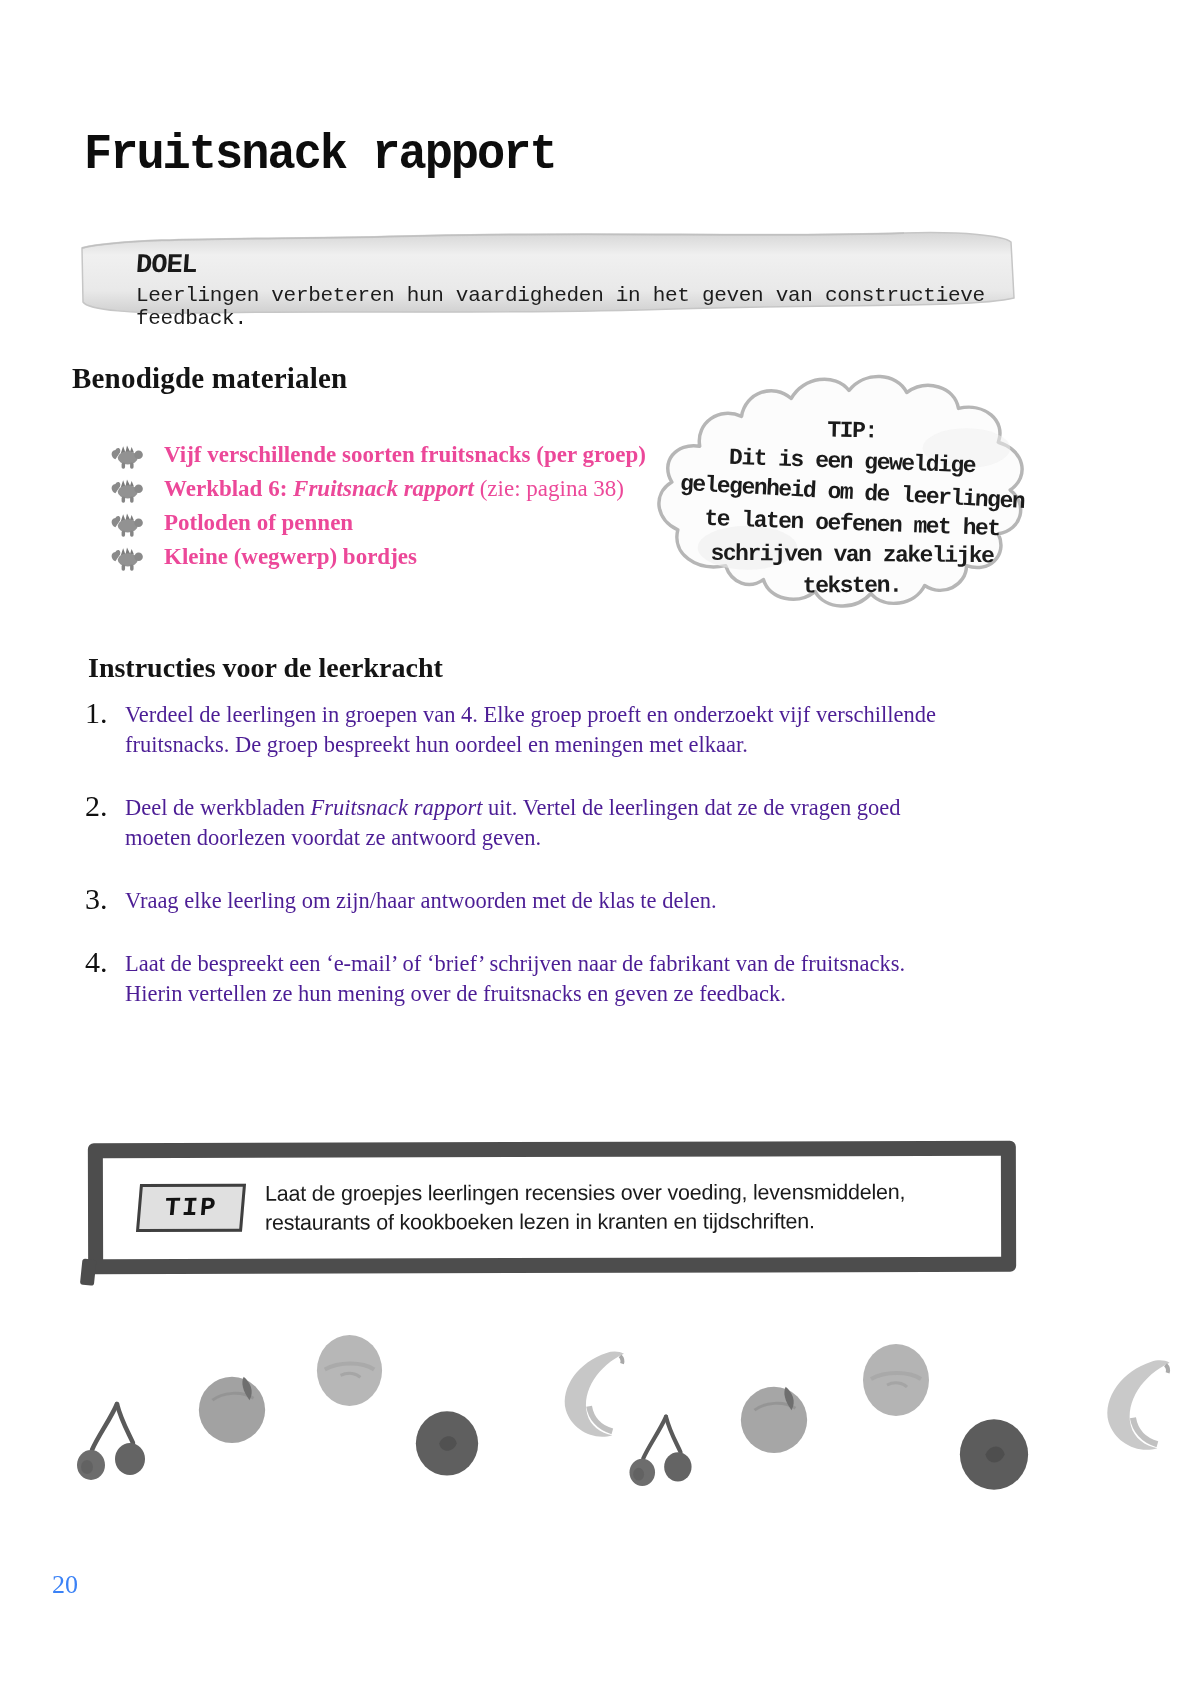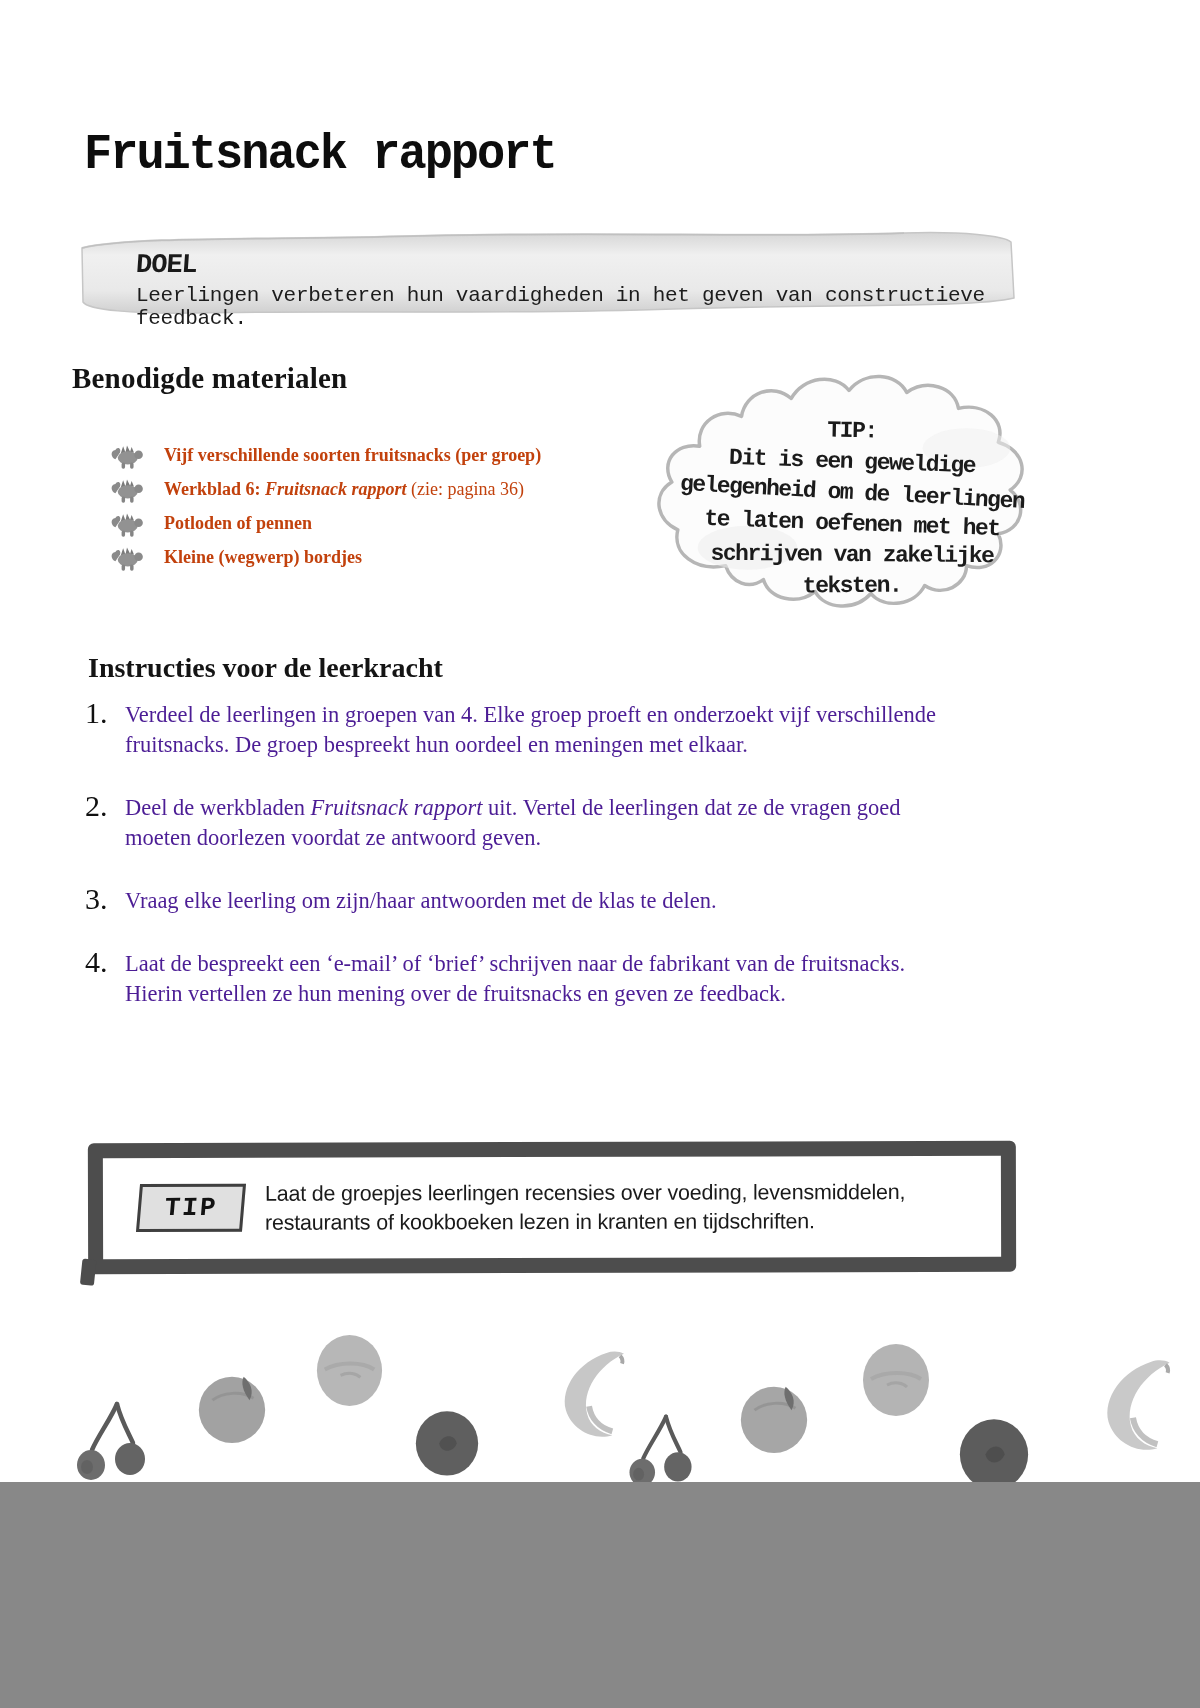--- a/index.html
+++ b/index.html
@@ -1,17 +1,17 @@
 <!DOCTYPE html>
 <html><head>
 <meta charset="utf-8">
 <style>
   html,body{margin:0;padding:0;background:#888;}
   .page{
-    position:relative; width:1200px; height:1482px; background:#ffffff;
+    position:relative; width:1200px; height:1708px; background:#ffffff;
     margin:0 auto; overflow:hidden;
     font-family:"Liberation Serif", serif; color:#141414;
   }
   
   .title{
     position:absolute; left:84px; top:126px;
     font-family:"Liberation Mono", monospace; font-weight:700;
     font-size:47px; letter-spacing:-2px; color:#0d0d0d;
     transform:scaleY(1.08); transform-origin:left top; white-space:nowrap;
   }
@@ -26,21 +26,21 @@
   .banner .doel-b{
     position:absolute; left:62px; top:66px; width:860px;
     font-family:Liberation Mono, monospace; font-size:21px;
     letter-spacing:-0.3px; color:#1c1c1c;
   }
   
   .mat-h{position:absolute; left:72px; top:362px; font-size:29px; font-weight:600; letter-spacing:0.2px;}
   .mat-list{position:absolute; left:110px; top:438px; width:700px;}
   .mat-row{position:relative; height:34px; display:flex; align-items:center;}
   .mat-icon{width:40px; flex:0 0 40px; display:flex; align-items:center;}
-  .mat-text{font-size:18px; font-weight:700; color:#c2410c; white-space:nowrap; margin-left:14px;}
+  .mat-text{font-size:23px; font-weight:700; color:#ec4899; white-space:nowrap; margin-left:14px;}
   .mat-text i{font-weight:700;}
   .mat-text .plain{font-weight:400;}
   
   .cloud{position:absolute; left:638px; top:358px; width:428px; height:270px;}
   .cloud svg{position:absolute; left:0; top:0;}
   .cloud-lines{position:absolute; left:12px; top:58px; width:404px;}
   .cloud-line{
     display:block; text-align:center;
     font-family:"Liberation Mono", monospace; font-weight:700;
     font-size:23px; letter-spacing:-1.5px; line-height:31px; color:#1b1b1b;
@@ -131,21 +131,21 @@
       <span class="mat-icon">
         <svg viewBox="0 0 44 36" width="34" height="29">
             <path d="M7,23 C1,21 0,12 7,11 C9,6 15,8 13,14" fill="#8a8a8a"></path>
             <polygon points="14,15 17,6 20,14 22,5 26,13 28,7 31,14" fill="#7b7b7b"></polygon>
             <ellipse cx="23" cy="21" rx="13" ry="8.5" fill="#929292"></ellipse>
             <circle cx="37" cy="17" r="5.5" fill="#8a8a8a"></circle>
             <rect x="15" y="27" width="4.5" height="8" rx="2" fill="#858585"></rect>
             <rect x="26" y="27" width="4.5" height="8" rx="2" fill="#858585"></rect>
           </svg>
       </span>
-      <span class="mat-text"><span>Werkblad 6: </span><i>Fruitsnack rapport</i><span class="plain"> (zie: pagina 36)</span></span>
+      <span class="mat-text"><span>Werkblad 6: </span><i>Fruitsnack rapport</i><span class="plain"> (zie: pagina 38)</span></span>
     </div>
     <div class="mat-row">
       <span class="mat-icon">
         <svg viewBox="0 0 44 36" width="34" height="29">
             <path d="M7,23 C1,21 0,12 7,11 C9,6 15,8 13,14" fill="#8a8a8a"></path>
             <polygon points="14,15 17,6 20,14 22,5 26,13 28,7 31,14" fill="#7b7b7b"></polygon>
             <ellipse cx="23" cy="21" rx="13" ry="8.5" fill="#929292"></ellipse>
             <circle cx="37" cy="17" r="5.5" fill="#8a8a8a"></circle>
             <rect x="15" y="27" width="4.5" height="8" rx="2" fill="#858585"></rect>
             <rect x="26" y="27" width="4.5" height="8" rx="2" fill="#858585"></rect>

